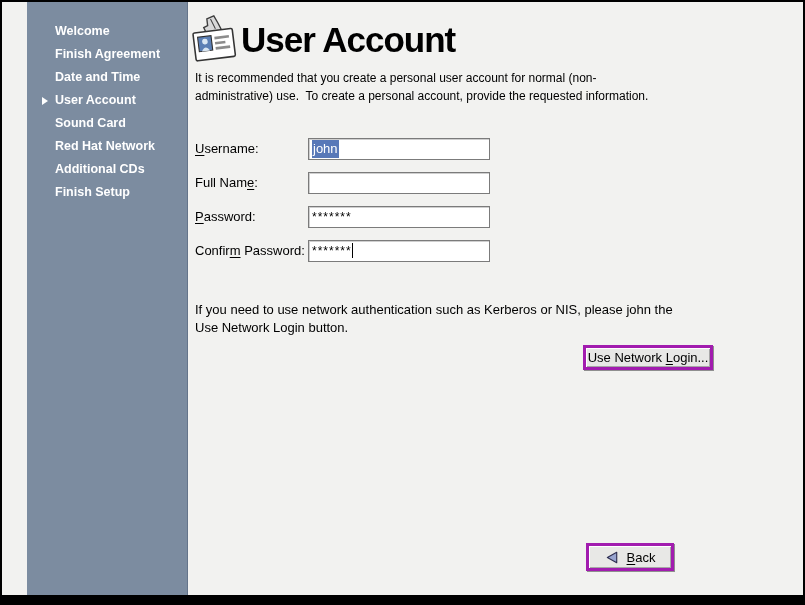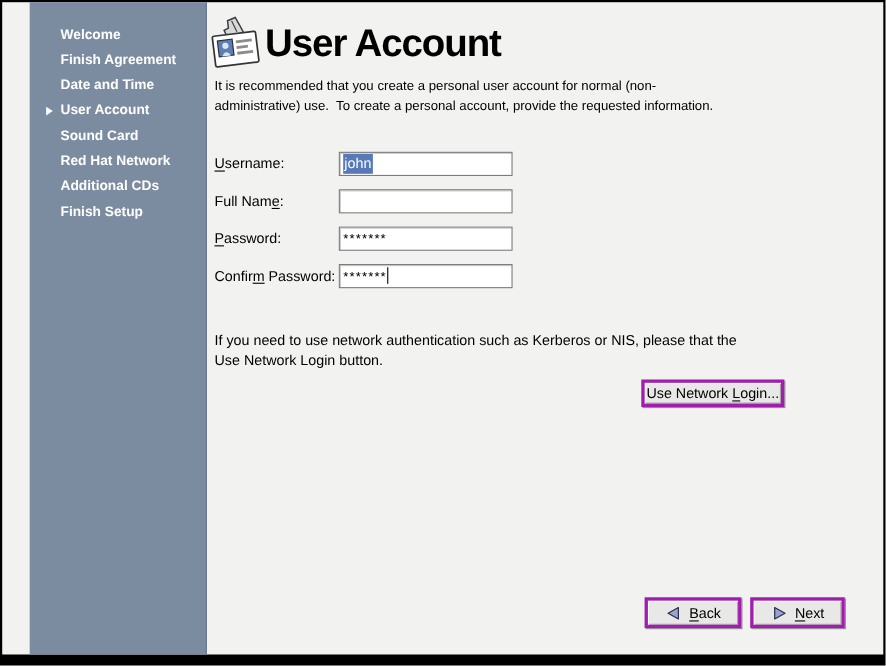--- a/index.html
+++ b/index.html
@@ -61,21 +61,21 @@
   
   .form-row { position: absolute; left: 31px; width: 440px; height: 22px; margin-top: 16px; }
   .row-username { top: 120px; }
   .row-fullname { top: 154px; }
   .row-password { top: 188px; }
   .row-confirm  { top: 222px; }
   .form-label { position: absolute; left: 0; top: 0; line-height: 22px; font-size: 13px; white-space: pre; }
   .mn { text-decoration: underline; text-underline-offset: 2px; }
   .text-input {
     position: absolute; left: 113px; top: 0;
-    width: 158px; height: 22px;
+    width: 182px; height: 22px;
     background: #ffffff;
     border: 1px solid #7b7b7b;
     box-shadow: inset 1px 1px 0 #cfcfcf;
     padding: 2px 3px;
     font-size: 13px; line-height: 16px;
     white-space: nowrap; overflow: hidden;
     cursor: text;
   }
   .selection { background: #5878b8; color: #ffffff; padding: 1px 1px 2px 1px; }
   .stars { font-size: 12px; letter-spacing: 1px; }
@@ -175,35 +175,29 @@
         <div class="form-label"><span></span><span class="mn">P</span><span>assword:</span></div>
         <div class="text-input"><span class="stars">*******</span></div>
       </div>
 
       <div class="form-row row-confirm">
         <div class="form-label"><span>Confir</span><span class="mn">m</span><span> Password:</span></div>
         <div class="text-input"><span class="stars">*******</span><span class="cursor"></span></div>
       </div>
 
       <div class="network-note">
-        <div class="line">If you need to use network authentication such as Kerberos or NIS, please that the</div>
+        <div class="line">If you need to use network authentication such as Kerberos or NIS, please john the</div>
         <div class="line">Use Network Login button.</div>
       </div>
 
       <div class="btn btn-network"><span>Use Network </span><span class="mn">L</span><span>ogin...</span></div>
 
       <div class="btn btn-back">
         <svg class="arrow-svg" viewBox="0 0 16 16">
           <polygon points="12.5,2.5 12.5,13.5 2.5,8" fill="#98a4cf" stroke="#2e2e50" stroke-width="1.2" stroke-linejoin="round"></polygon>
         </svg>
         <span><span></span><span class="mn">B</span><span>ack</span></span>
       </div>
 
-      <div class="btn btn-next">
-        <svg class="arrow-svg" viewBox="0 0 16 16">
-          <polygon points="3.5,2.5 3.5,13.5 13.5,8" fill="#98a4cf" stroke="#2e2e50" stroke-width="1.2" stroke-linejoin="round"></polygon>
-        </svg>
-        <span><span></span><span class="mn">N</span><span>ext</span></span>
-      </div>
 
     </div>
   </div>
 </div>
 
 </body></html>

